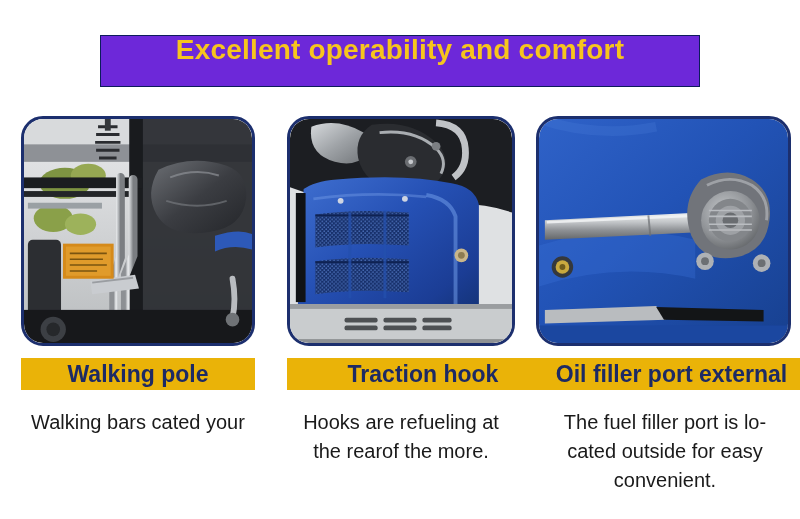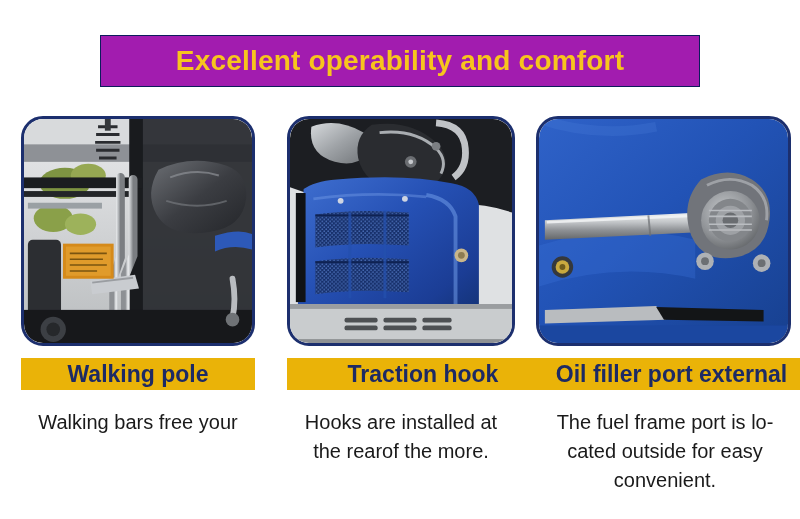--- a/index.html
+++ b/index.html
@@ -15,25 +15,25 @@
     font-family: "Liberation Sans", sans-serif;
   }
 
   
   #title-banner {
     position: absolute;
     left: 100px;
     top: 35px;
     width: 600px;
     height: 52px;
-    background: #a21caf;
+    background: #6d28d9;
     border: 1px solid #0d1c5c;
     box-sizing: border-box;
     display: flex;
-    align-items: center;
+    align-items: flex-start;
     justify-content: center;
   }
   #title-banner .title-text {
     color: #f7c51d;
     font-size: 28px;
     font-weight: bold;
     letter-spacing: 0.2px;
     line-height: 1;
     white-space: nowrap;
   }
@@ -191,21 +191,21 @@
         <circle cx="214" cy="206" r="7" fill="#6f7276"></circle>
       </svg>
     </div>
   </div>
 
   <div class="label-bar">
     <span class="label-text">Walking pole</span>
   </div>
 
   <div class="caption">
-    <span class="caption-line">Walking bars free your</span>
+    <span class="caption-line">Walking bars cated your</span>
   </div>
 </div>
 
 <div class="column" id="column-2">
 
   <div class="photo-frame">
     <div class="photo-inner">
       <svg class="photo-svg" viewBox="0 0 228 230" preserveAspectRatio="none">
         <defs>
           <linearGradient id="g2blue" x1="0" y1="0" x2="1" y2="1">
@@ -277,21 +277,21 @@
         <rect x="0" y="226" width="228" height="4" fill="#8e9194"></rect>
       </svg>
     </div>
   </div>
 
   <div class="label-bar">
     <span class="label-text">Traction hook</span>
   </div>
 
   <div class="caption">
-    <span class="caption-line">Hooks are installed at</span>
+    <span class="caption-line">Hooks are refueling at</span>
     <span class="caption-line">the rearof the more.</span>
   </div>
 </div>
 
 <div class="column" id="column-3">
 
   <div class="photo-frame">
     <div class="photo-inner">
       <svg class="photo-svg" viewBox="0 0 255 230" preserveAspectRatio="none">
         <defs>
@@ -352,17 +352,17 @@
         <rect x="0" y="212" width="255" height="18" fill="#1b47a0"></rect>
       </svg>
     </div>
   </div>
 
   <div class="label-bar">
     <span class="label-text">Oil filler port external</span>
   </div>
 
   <div class="caption">
-    <span class="caption-line">The fuel frame port is lo-</span>
+    <span class="caption-line">The fuel filler port is lo-</span>
     <span class="caption-line">cated outside for easy</span>
     <span class="caption-line">convenient.</span>
   </div>
 </div>
 
 </body></html>

